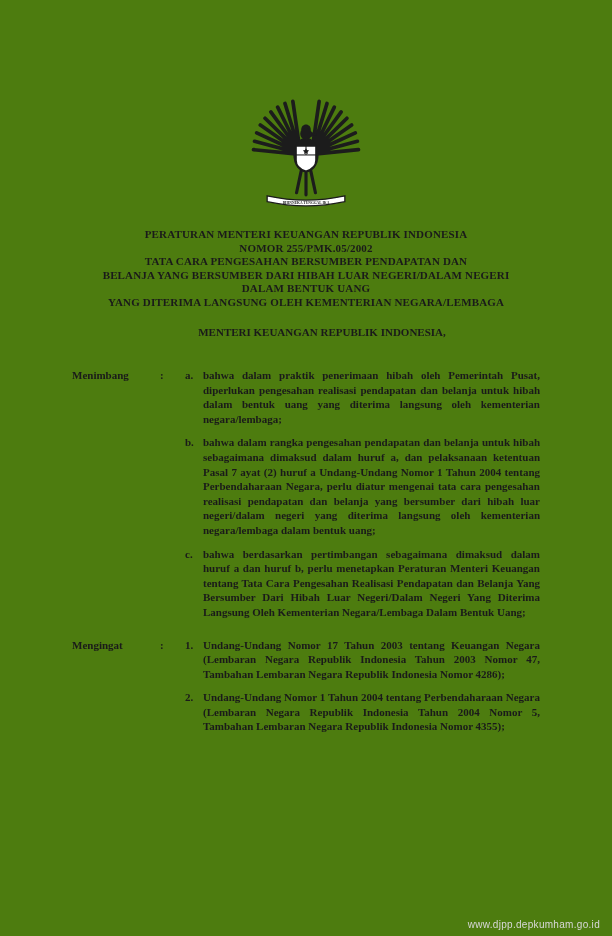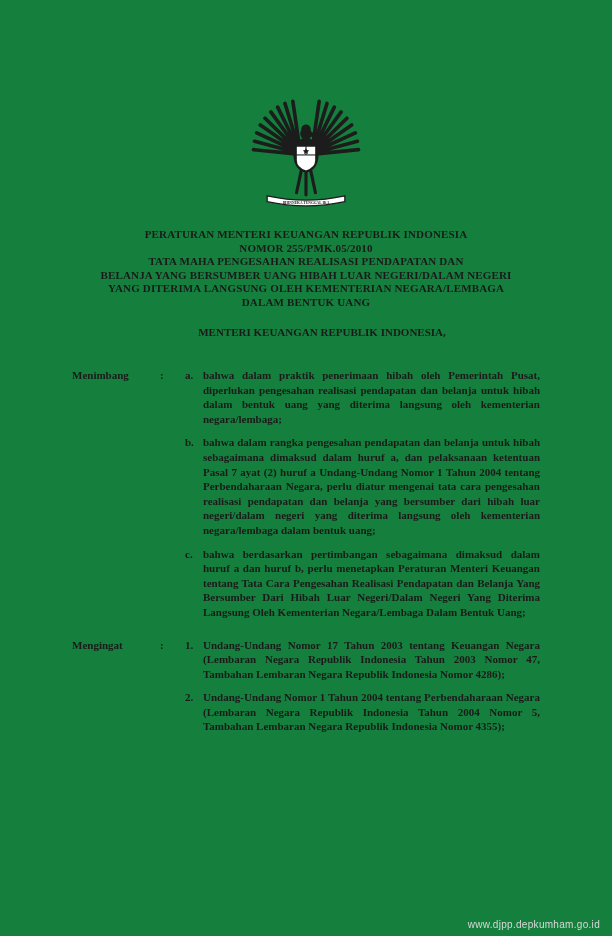--- a/index.html
+++ b/index.html
@@ -2,21 +2,21 @@
 <html><head>
 <meta charset="utf-8">
 <style>
   * { margin: 0; padding: 0; box-sizing: border-box; }
   html, body { background: #ffffff; }
   .page {
     position: relative;
     width: 612px;
     height: 936px;
     margin: 0 auto;
-    background: #15803d;
+    background: #4d7c0f;
     font-family: "Liberation Serif", serif;
     font-weight: bold;
     color: #1a1a1a;
     overflow: hidden;
   }
   .emblem-wrap {
     display: flex;
     justify-content: center;
     padding-top: 96px;
   }
@@ -94,25 +94,25 @@
       <line x1="120" y1="95" x2="120" y2="112" stroke="#1c1c1c" stroke-width="2"></line>
       <polygon points="120,99 121.8,102.8 126,103.3 123,106.2 123.8,110.3 120,108.3 116.2,110.3 117,106.2 114,103.3 118.2,102.8" fill="#1c1c1c"></polygon>
 
       <path d="M46 190 Q120 206 194 190 L194 201 Q120 217 46 201 Z" fill="#ffffff" stroke="#1c1c1c" stroke-width="2.5"></path>
       <text x="120" y="206" text-anchor="middle" font-size="7" fill="#1c1c1c" style="font-family:'Liberation Serif',serif;font-weight:bold;">BHINNEKA TUNGGAL IKA</text>
     </svg>
   </div>
 
   <div class="title-block">
     <div>PERATURAN MENTERI KEUANGAN REPUBLIK INDONESIA</div>
-    <div>NOMOR 255/PMK.05/2010</div>
-    <div>TATA MAHA PENGESAHAN REALISASI PENDAPATAN DAN</div>
-    <div>BELANJA YANG BERSUMBER UANG HIBAH LUAR NEGERI/DALAM NEGERI</div>
+    <div>NOMOR 255/PMK.05/2002</div>
+    <div>TATA CARA PENGESAHAN BERSUMBER PENDAPATAN DAN</div>
+    <div>BELANJA YANG BERSUMBER DARI HIBAH LUAR NEGERI/DALAM NEGERI</div>
+    <div>DALAM BENTUK UANG</div>
     <div>YANG DITERIMA LANGSUNG OLEH KEMENTERIAN NEGARA/LEMBAGA</div>
-    <div>DALAM BENTUK UANG</div>
   </div>
 
 
   <div class="authority">MENTERI KEUANGAN REPUBLIK INDONESIA,</div>
 
   <div class="clause clause-menimbang">
     <div class="clause-label">Menimbang</div>
     <div class="clause-colon">:</div>
     <div class="clause-items">
       <div class="clause-item">

